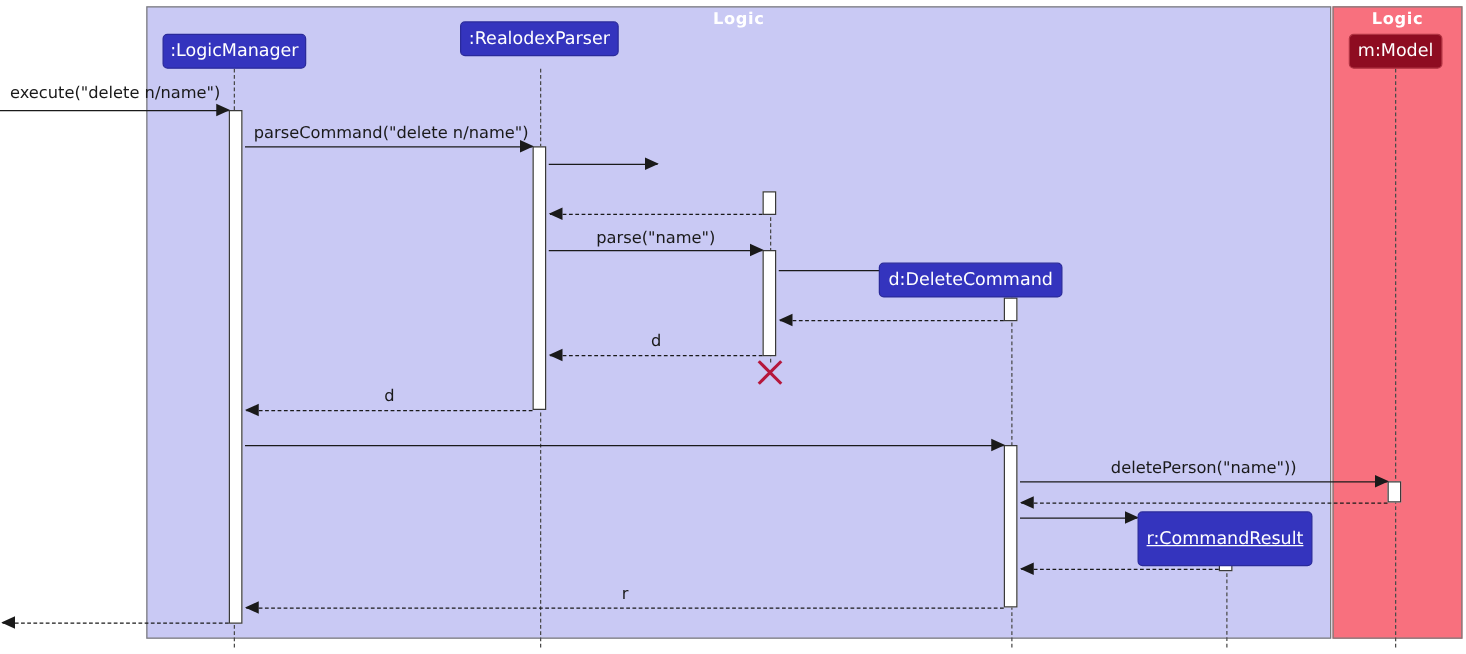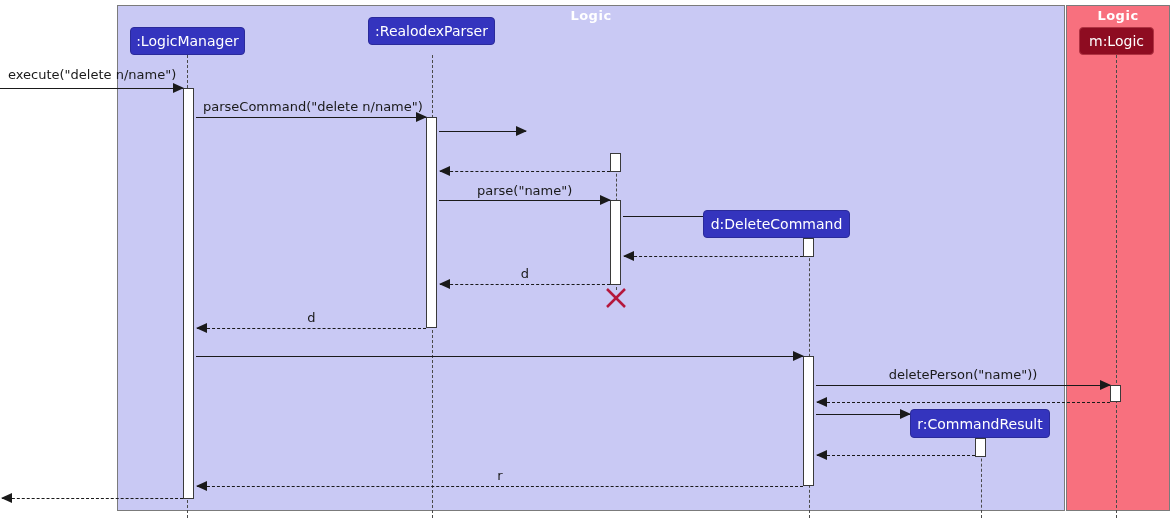--- a/index.html
+++ b/index.html
@@ -61,25 +61,25 @@
 
   <div class="pbox" style="left:130px; top:27px; width:115px; height:28px;">
     <span>:LogicManager</span>
   </div>
   <div class="pbox" style="left:368px; top:17px; width:127px; height:28px;">
     <span>:RealodexParser</span>
   </div>
   <div class="pbox" style="left:703px; top:210px; width:147px; height:28px;">
     <span>d:DeleteCommand</span>
   </div>
-  <div class="pbox" style="left:910px; top:409px; width:140px; height:29px;">
+  <div class="pbox" style="left:910px; top:409px; width:140px; height:44px;text-decoration:underline;">
     <span>r:CommandResult</span>
   </div>
   <div class="pbox model" style="left:1079px; top:27px; width:75px; height:28px;">
-    <span>m:Logic</span>
+    <span>m:Model</span>
   </div>
 
   <span class="mlabel" style="left:8px; top:67px;">execute("delete n/name")</span>
   <div class="msg" style="left:0; top:88px; width:183px;">
     <span class="ah-r"></span>
   </div>
 
   <span class="mlabel" style="left:203px; top:99px;">parseCommand("delete n/name")</span>
   <div class="msg" style="left:196px; top:117px; width:230px;">
     <span class="ah-r"></span>

